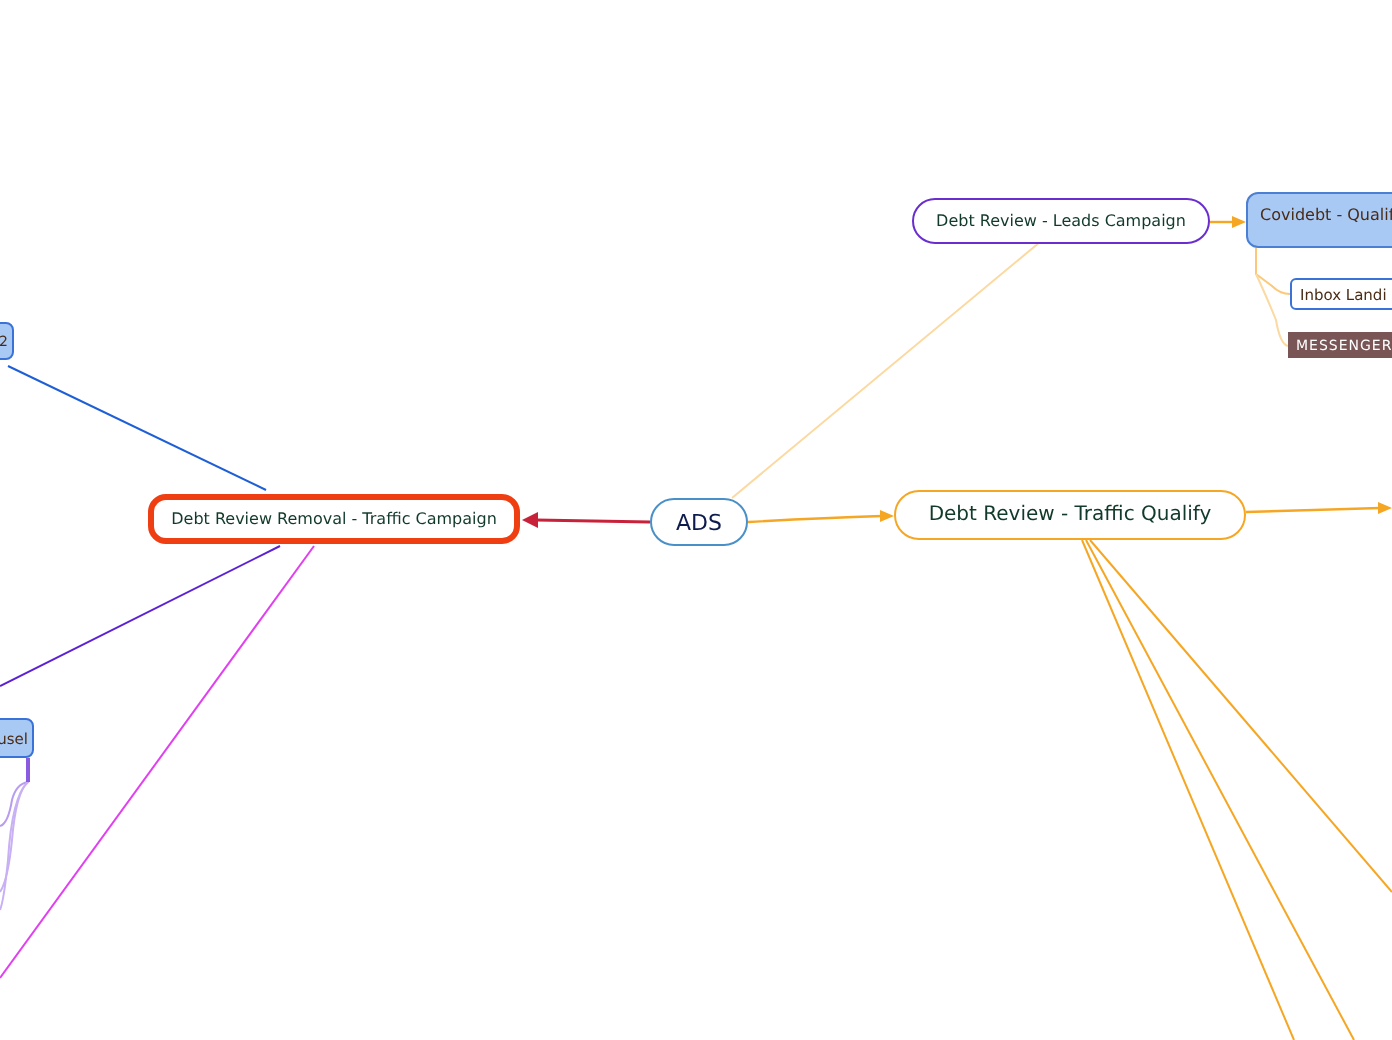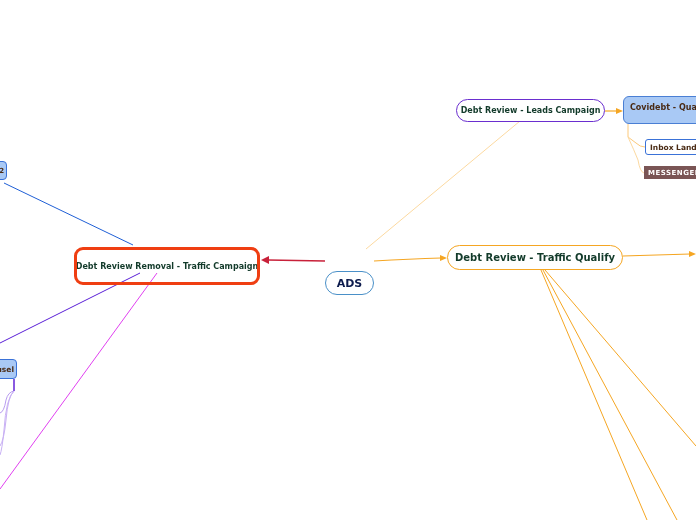--- a/index.html
+++ b/index.html
@@ -1,21 +1,21 @@
 <!DOCTYPE html>
 <html><head>
 <meta charset="utf-8">
 <style>
   html, body { margin:0; padding:0; }
   body { width:696px; height:520px; background:#ffffff; position:relative; overflow:hidden; font-family:"DejaVu Sans", sans-serif; }
   svg.links { position:absolute; left:0; top:0; width:696px; height:520px; }
-  .node { position:absolute; display:flex; align-items:center; justify-content:center; box-sizing:border-box; white-space:nowrap; overflow:hidden; font-weight:bold; }
+  .node { position:absolute; display:flex; align-items:center; justify-content:center; box-sizing:border-box; white-space:nowrap; overflow:hidden; font-weight:normal; }
   .pill { border-radius:14px; background:#fff; }
-  #ads { left:325px; top:249px; width:49px; height:24px; border:1.5px solid #4a90c8; color:#0d1b4d; font-size:11px;margin-top:22px; }
-  #removal { left:74px; top:247px; width:186px; height:38px; border:3px solid #ef3e12; border-radius:9px; color:#123a2a; font-size:8px; }
+  #ads { left:325px; top:249px; width:49px; height:24px; border:1.5px solid #4a90c8; color:#0d1b4d; font-size:11px; }
+  #removal { left:74px; top:247px; width:186px; height:25px; border:3px solid #ef3e12; border-radius:9px; color:#123a2a; font-size:8px; }
   #leads { left:456px; top:99px; width:149px; height:23px; border:1.5px solid #6a2ecf; color:#123a2a; font-size:8px; }
   #traffic { left:447px; top:245px; width:176px; height:25px; border:1.5px solid #f5a623; color:#123a2a; font-size:10px; }
   #covidebt { left:623px; top:96px; width:90px; height:28px; border:1.5px solid #4a7fd4; border-radius:6px; background:#a9c9f5; color:#4a2b15; font-size:8px; justify-content:flex-start; padding-left:6px; align-items:flex-start; padding-top:6px; }
   #inbox { left:645px; top:139px; width:60px; height:16px; border:1.5px solid #3a72d8; border-radius:3px; background:#fff; color:#4a2b15; font-size:7.5px; justify-content:flex-start; padding-left:4px; }
   #messenger { left:644px; top:166px; width:60px; height:13px; background:#7a5555; color:#fff; font-size:7px; justify-content:flex-start; padding-left:4px; letter-spacing:0.5px; }
   #left-top { left:-10px; top:161px; width:17px; height:19px; border:1.5px solid #3a72d8; border-radius:4px; background:#a9c9f5; color:#4a2b15; font-size:7px; justify-content:flex-end; padding-right:2px; }
   #carousel { left:-10px; top:359px; width:27px; height:20px; border:1.5px solid #3a72d8; border-radius:4px; background:#a9c9f5; color:#4a2b15; font-size:7.5px; justify-content:flex-end; padding-right:2px; }
 </style>
 </head>
 <body>

